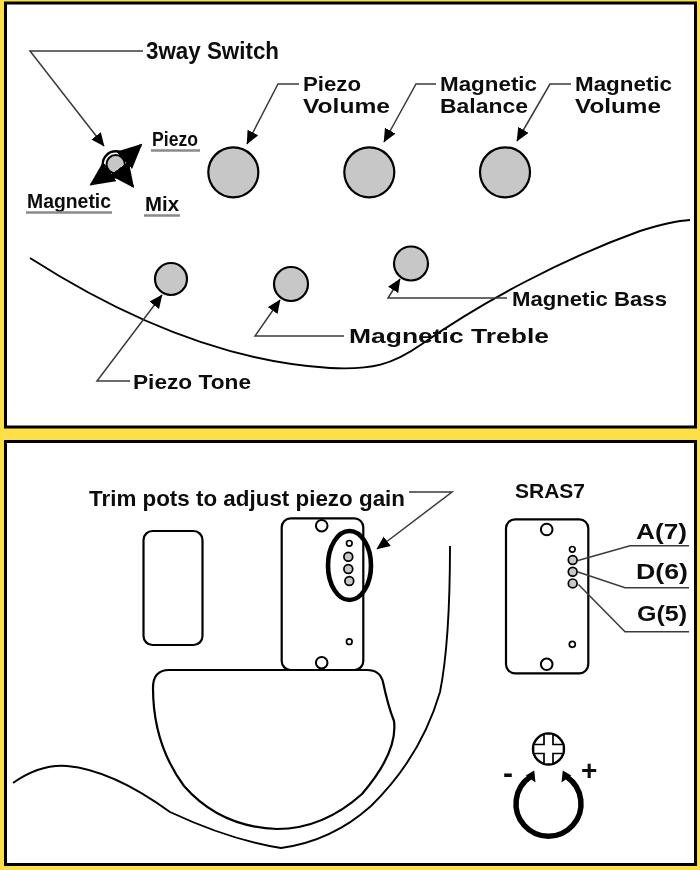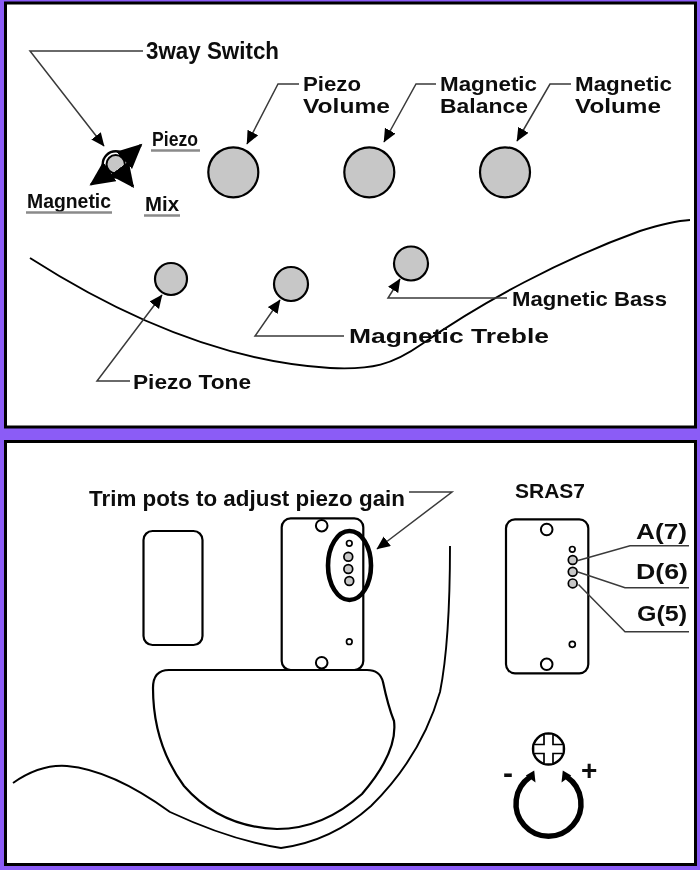--- a/index.html
+++ b/index.html
@@ -1,16 +1,16 @@
 <!DOCTYPE html>
 <html><head>
 <meta charset="utf-8">
 <style>
   html,body{margin:0;padding:0;background:#ffffff;}
-  .page{width:700px;height:870px;position:relative;background:#8b5cf6;}
+  .page{width:700px;height:870px;position:relative;background:#fde047;}
   svg{display:block;}
   text{font-family:"Liberation Sans","DejaVu Sans",sans-serif;font-weight:700;fill:#0d0d0d;}
   .t23{font-size:23px;}
   .t22{font-size:22px;}
   .t21{font-size:21px;}
   .t28{font-size:28px;}
   .t30{font-size:30px;}
   .ln{stroke:#3a3a3a;stroke-width:1.5;fill:none;}
   .curve{stroke:#000;stroke-width:1.9;fill:none;}
   .shape{stroke:#000;stroke-width:2.2;fill:#fff;}

